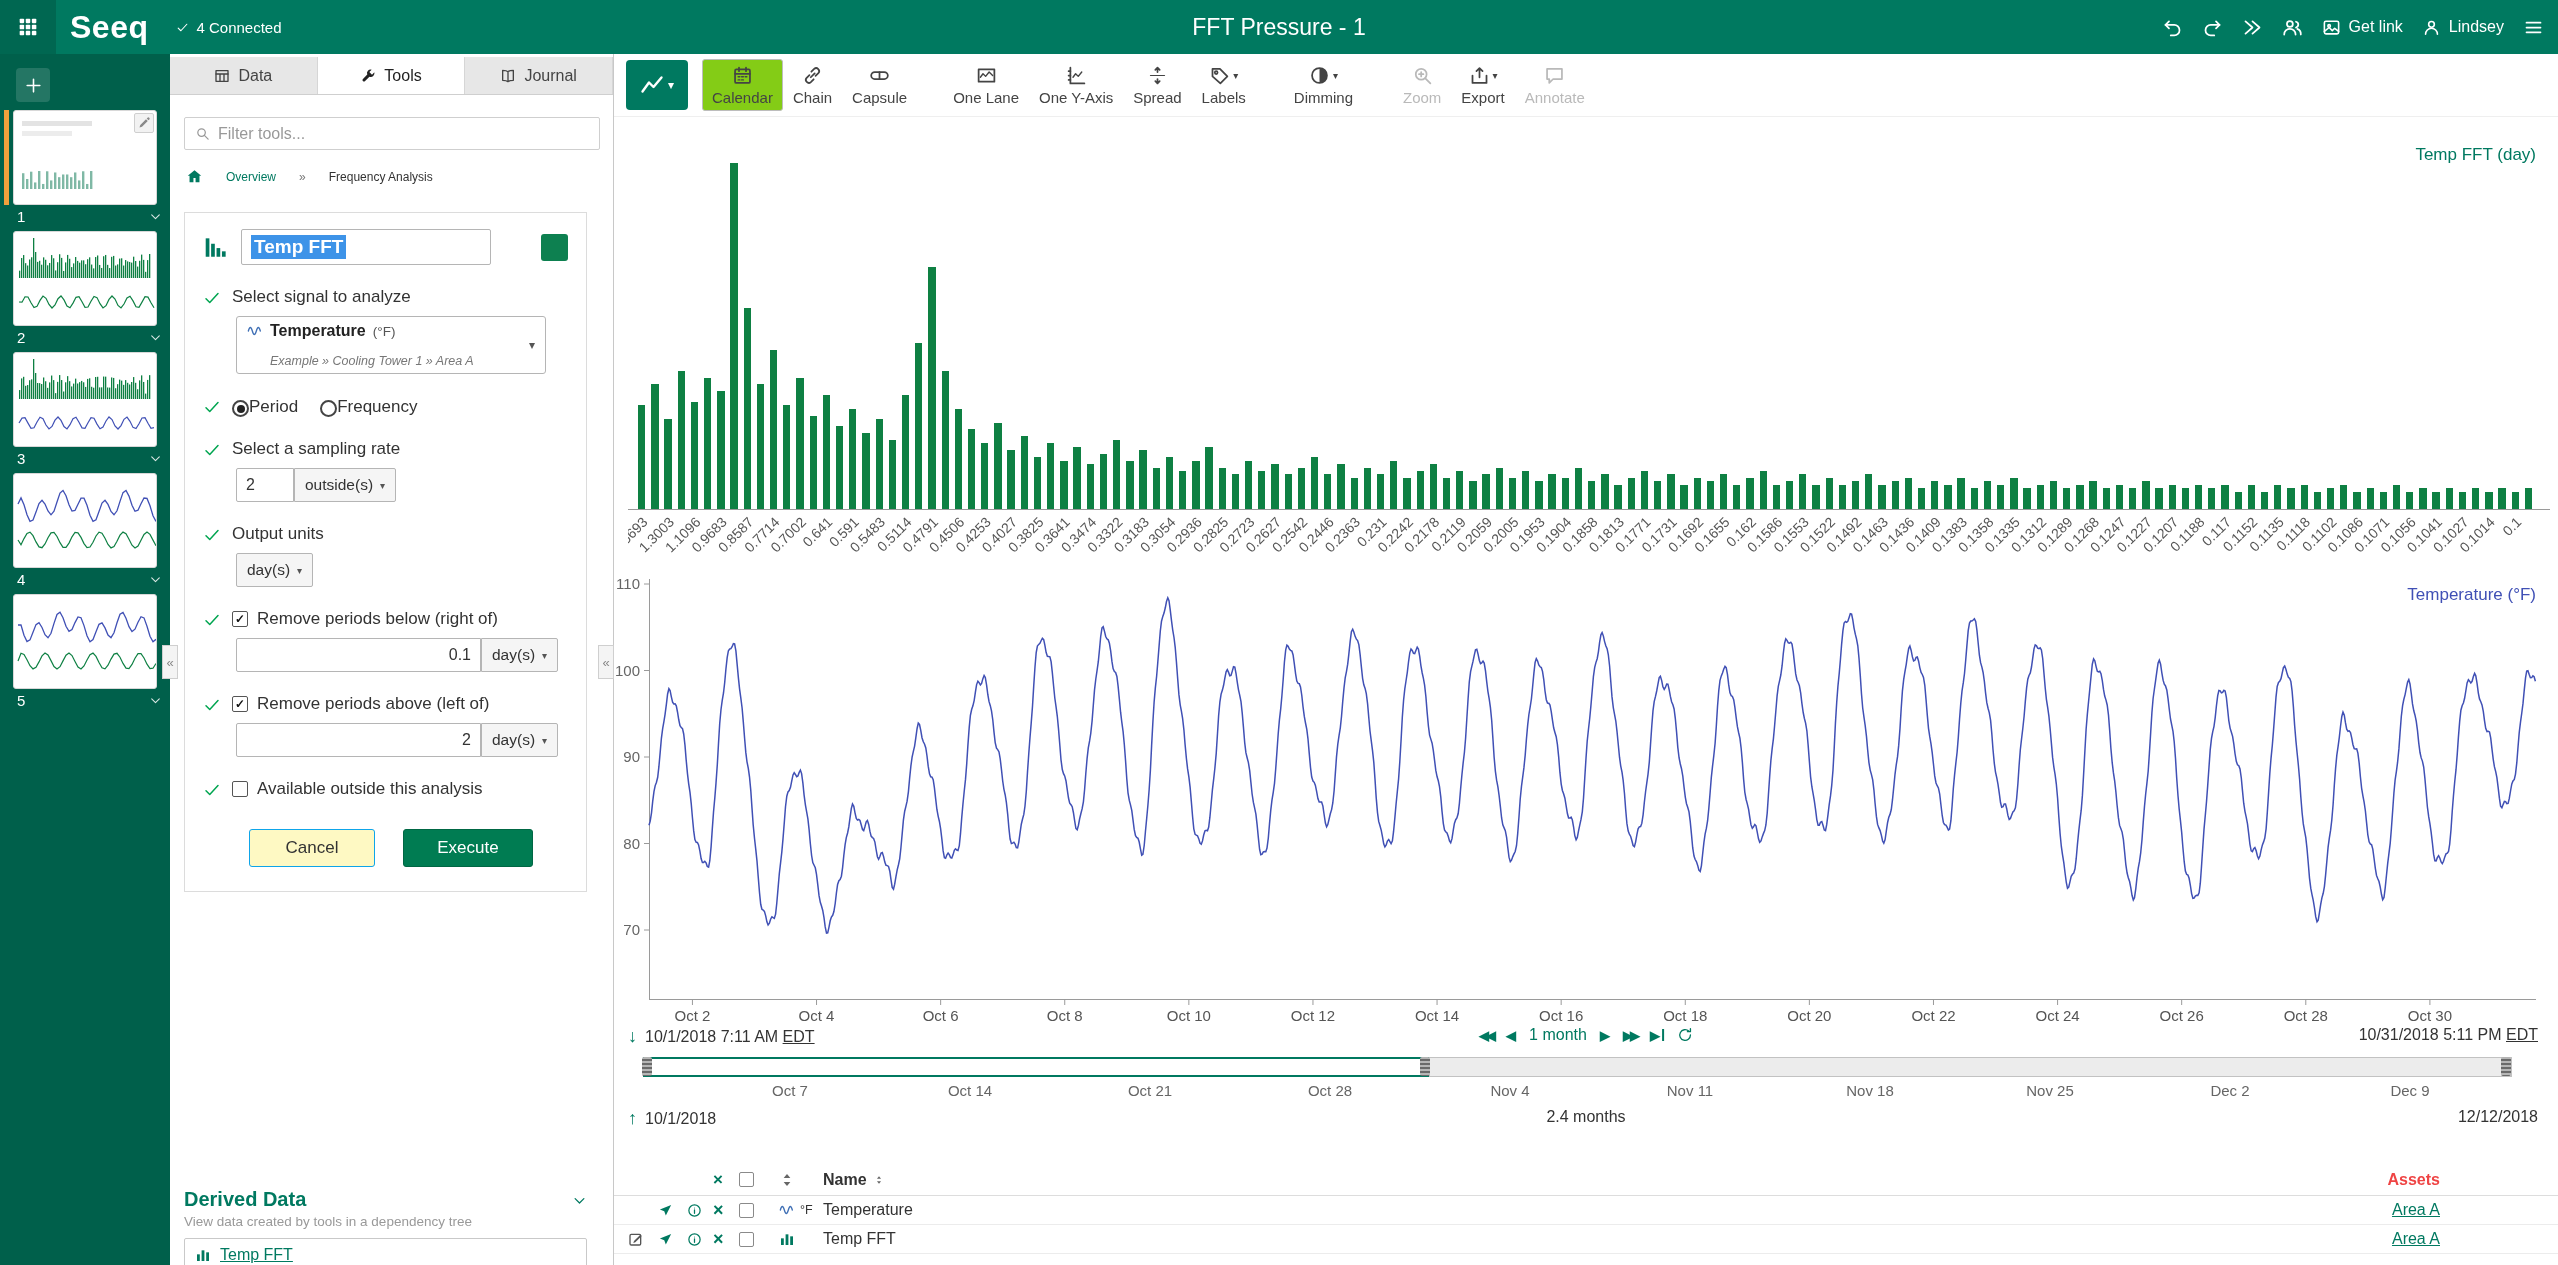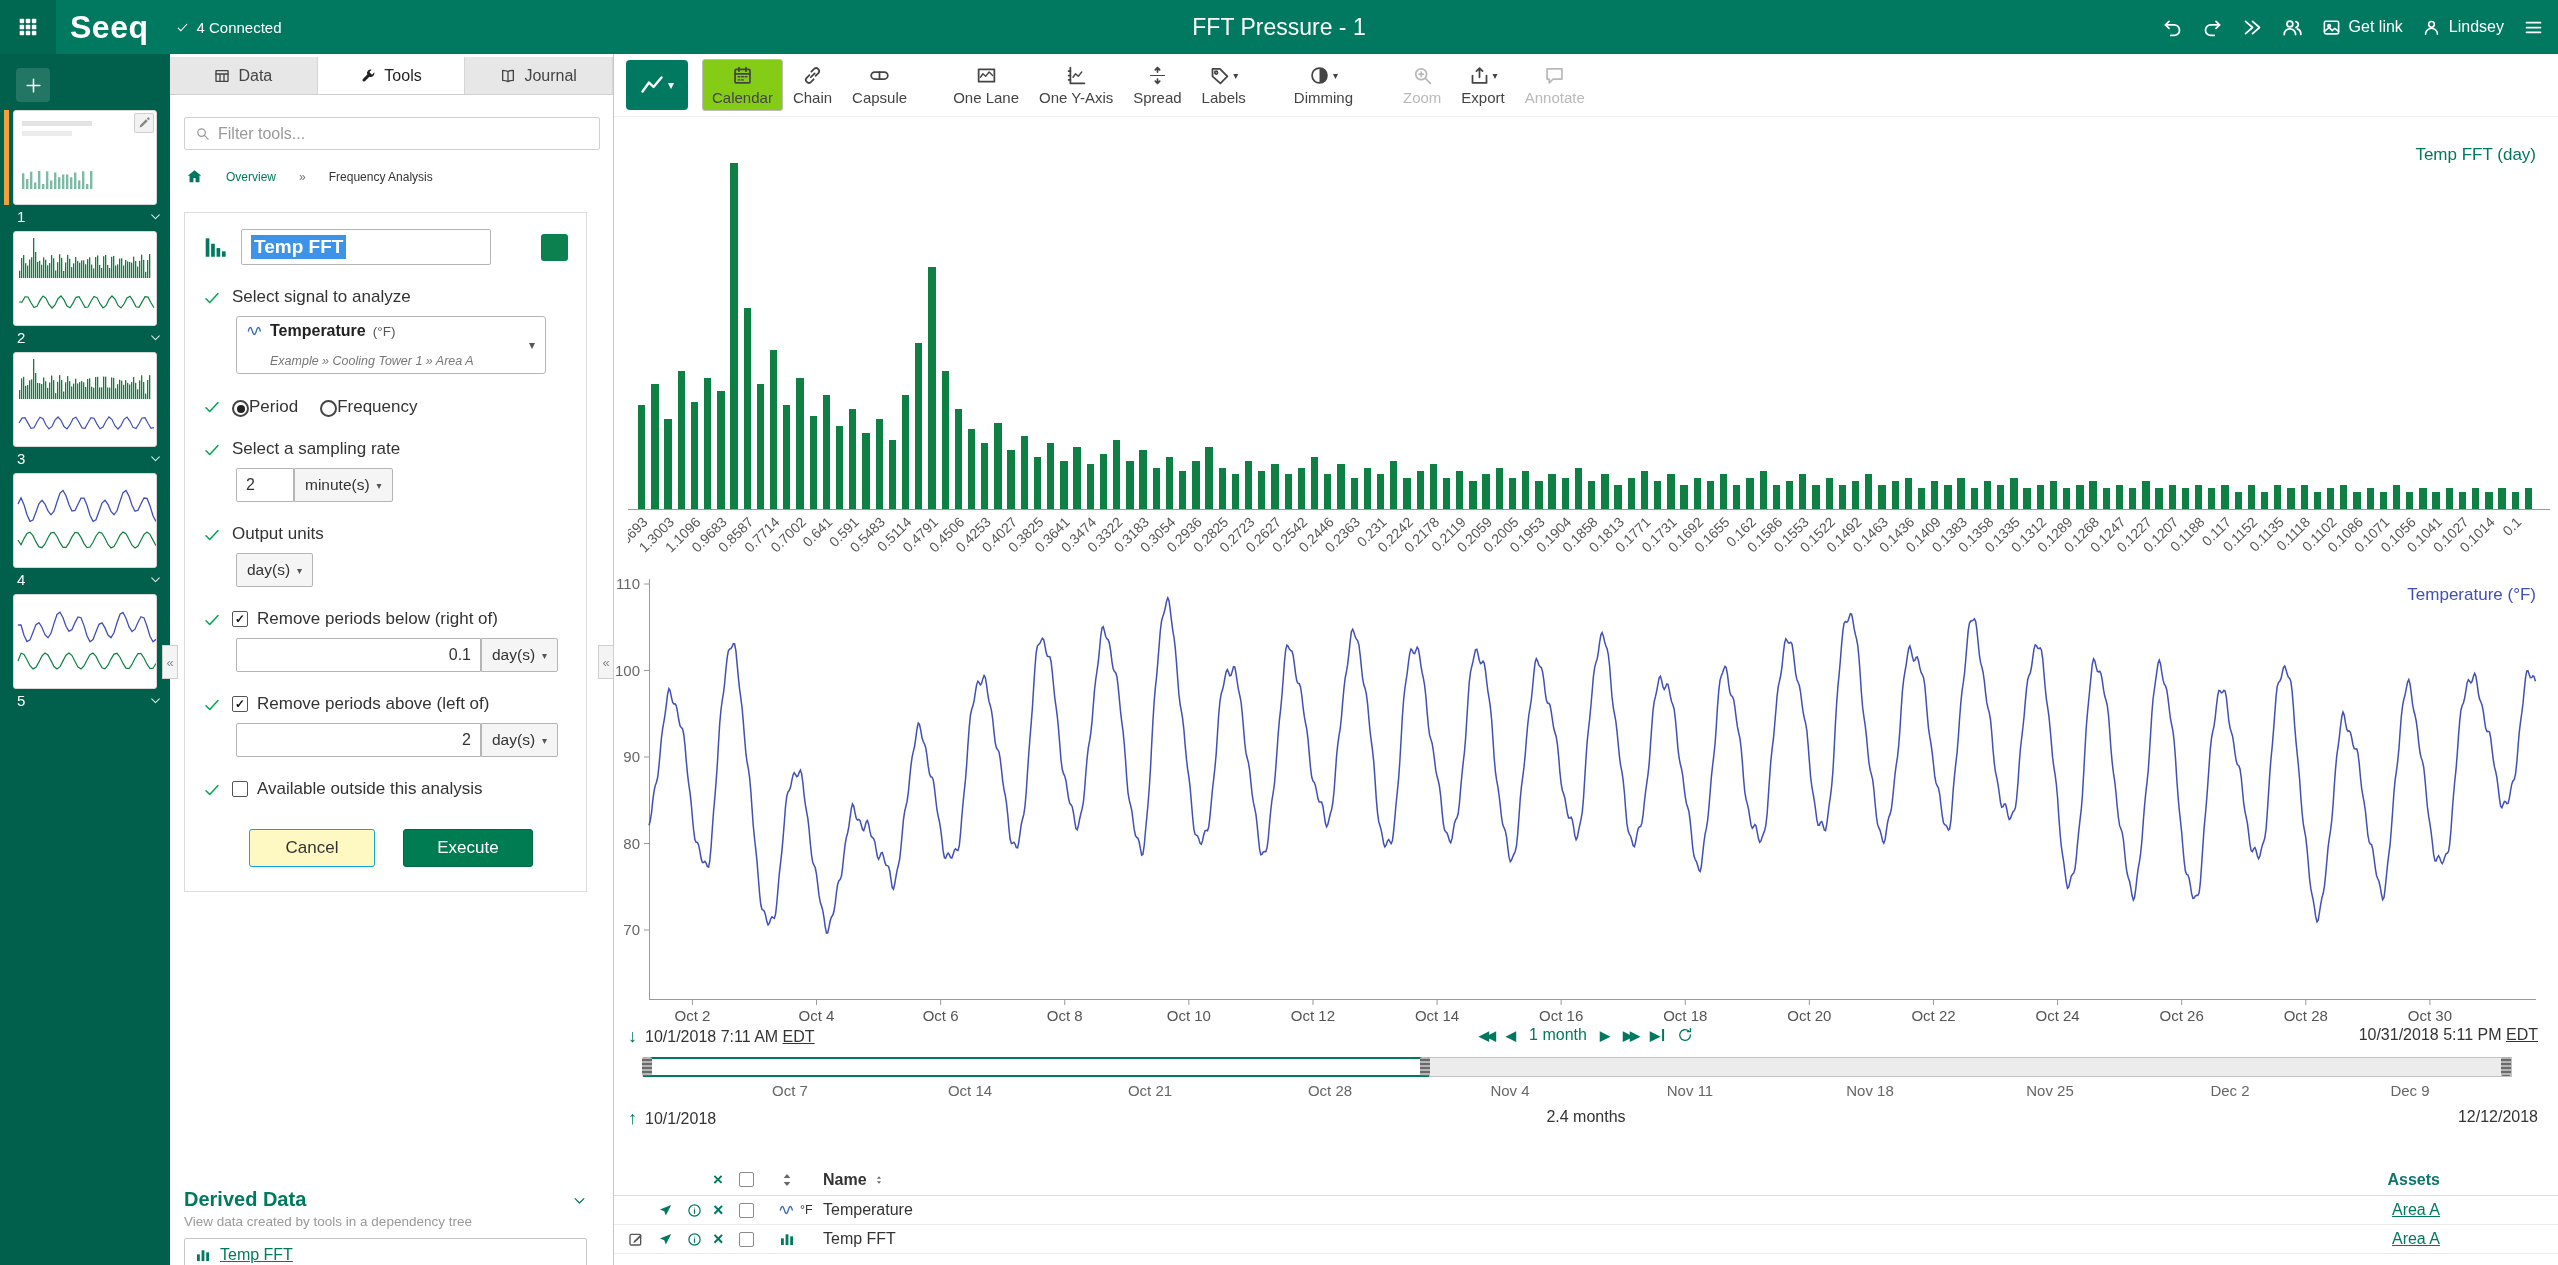--- a/index.html
+++ b/index.html
@@ -157,21 +157,21 @@
 .c-pin{width:29px;color:#007960;font-size:15px;cursor:pointer}
 .c-info{width:26px;color:#007960;font-size:15px;cursor:pointer}
 .c-x{width:26px;color:#007960;font-weight:bold;font-size:18px;cursor:pointer}
 .c-cb{width:40px}
 .cb{width:15px;height:15px;border:1px solid #8a8a8a;border-radius:2px;background:#fff;display:inline-block;cursor:pointer}
 .c-type{width:44px;gap:3px}
 .c-type .ic{font-size:16px}
 .uom{font-size:12.5px;color:#333;margin-left:2px}
 .c-name{flex:0 0 auto;gap:7px}
 .c-asset{margin-left:auto;padding-right:118px;color:#007960;text-decoration:underline;cursor:pointer}
-.hdr-asset{text-decoration:none;color:#0f766e;cursor:default}
+.hdr-asset{text-decoration:none;color:#ef4444;cursor:default}
 .sort{font-size:10px;color:#666;cursor:pointer}
 .hdr-x{font-size:17px}
 </style>
 </head>
 <body>
 
 <div class="app">
 
   <header class="topbar">
     <div class="appgrid">
@@ -599,21 +599,21 @@
         <span class="chk ic">
             <svg viewBox="0 0 24 24" width="1em" height="1em" fill="none" stroke="currentColor" stroke-width="2" stroke-linecap="round" stroke-linejoin="round">
               <path d="M4 13 l5 5 L20 6"></path>
             </svg>
           </span>
         <div class="step-body">
           <div class="lbl">Select a sampling rate</div>
           <div class="inp-row">
             <input class="num-inp" value="2" style="">
             <span class="unit-dd">
-              <span>minute(s)</span>
+              <span>outside(s)</span>
               <span class="dd-caret">▾</span>
             </span>
           </div>
         </div>
       </div>
 
       <div class="step">
         <span class="chk ic">
             <svg viewBox="0 0 24 24" width="1em" height="1em" fill="none" stroke="currentColor" stroke-width="2" stroke-linecap="round" stroke-linejoin="round">
               <path d="M4 13 l5 5 L20 6"></path>

